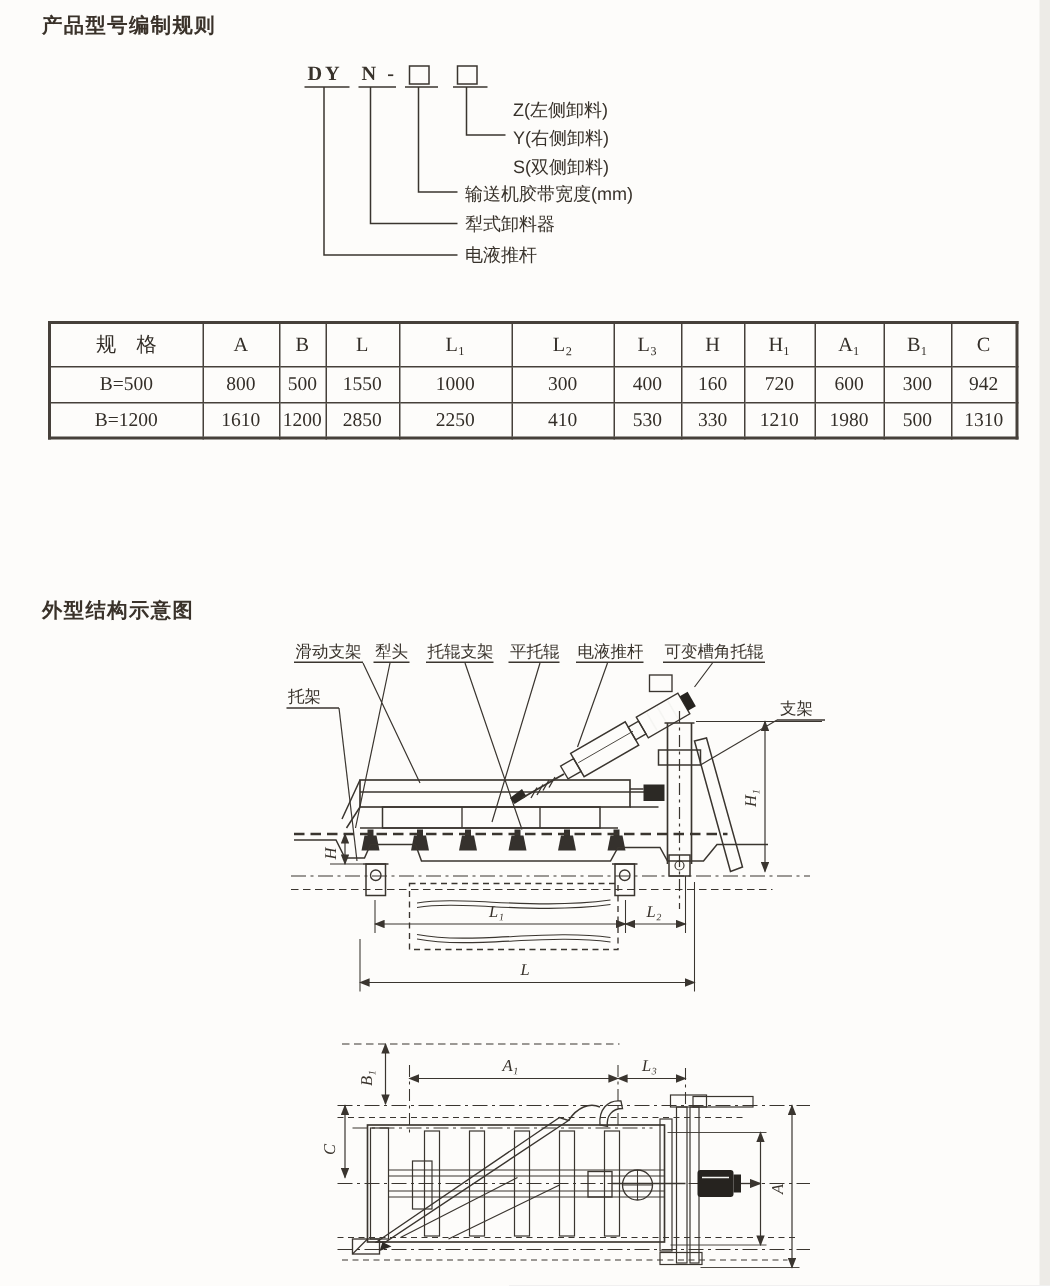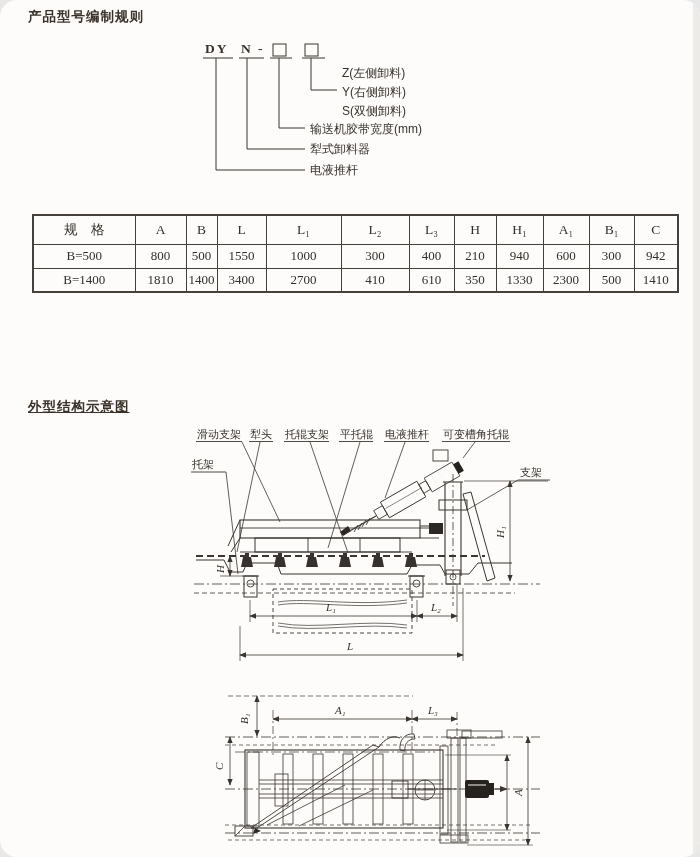--- a/index.html
+++ b/index.html
@@ -1,21 +1,20 @@
 <!DOCTYPE html>
 <html><head>
 <meta charset="utf-8">
 <style>
   html,body{margin:0;padding:0;background:#e8e8e8;}
   .page{
     position:relative;width:700px;height:857px;margin:0 auto;
     background:#fdfcfa;overflow:hidden;
     font-family:"Liberation Sans","DejaVu Sans",sans-serif;
     color:#3a342d;
-    border-radius:17px;
   }
   .scan-edge{position:absolute;right:0;top:0;width:7px;height:100%;background:#edebe7;}
   .sec-title{
     position:absolute;left:28px;
     font-size:13.5px;font-weight:bold;color:#3a322a;letter-spacing:1px;
   }
   
   table.dims{
     position:absolute;left:32px;top:214px;width:645px;
     border-collapse:collapse;table-layout:fixed;
@@ -102,44 +101,44 @@
     </thead>
     <tbody>
       <tr>
         <td>B=500</td>
         <td>800</td>
         <td>500</td>
         <td>1550</td>
         <td>1000</td>
         <td>300</td>
         <td>400</td>
-        <td>210</td>
-        <td>940</td>
+        <td>160</td>
+        <td>720</td>
         <td>600</td>
         <td>300</td>
         <td>942</td>
       </tr>
       <tr>
-        <td>B=1400</td>
-        <td>1810</td>
-        <td>1400</td>
-        <td>3400</td>
-        <td>2700</td>
+        <td>B=1200</td>
+        <td>1610</td>
+        <td>1200</td>
+        <td>2850</td>
+        <td>2250</td>
         <td>410</td>
-        <td>610</td>
-        <td>350</td>
-        <td>1330</td>
-        <td>2300</td>
+        <td>530</td>
+        <td>330</td>
+        <td>1210</td>
+        <td>1980</td>
         <td>500</td>
-        <td>1410</td>
+        <td>1310</td>
       </tr>
     </tbody>
   </table>
 
-  <div class="sec-title" style="top:398px;text-decoration:underline;">外型结构示意图</div>
+  <div class="sec-title" style="top:398px;">外型结构示意图</div>
 
   <svg style="left:180px;top:426px;" width="440" height="252" viewBox="0 0 440 252">
     <defs>
       <marker id="ar1" markerWidth="9" markerHeight="7" refX="8" refY="3.5" orient="auto-start-reverse">
         <path d="M0,0 L9,3.5 L0,7 Z" fill="#3a352f"></path>
       </marker>
     </defs>
 
     <text class="cjk" x="17" y="12">滑动支架</text>
     <text class="cjk" x="70" y="12">犁头</text>

